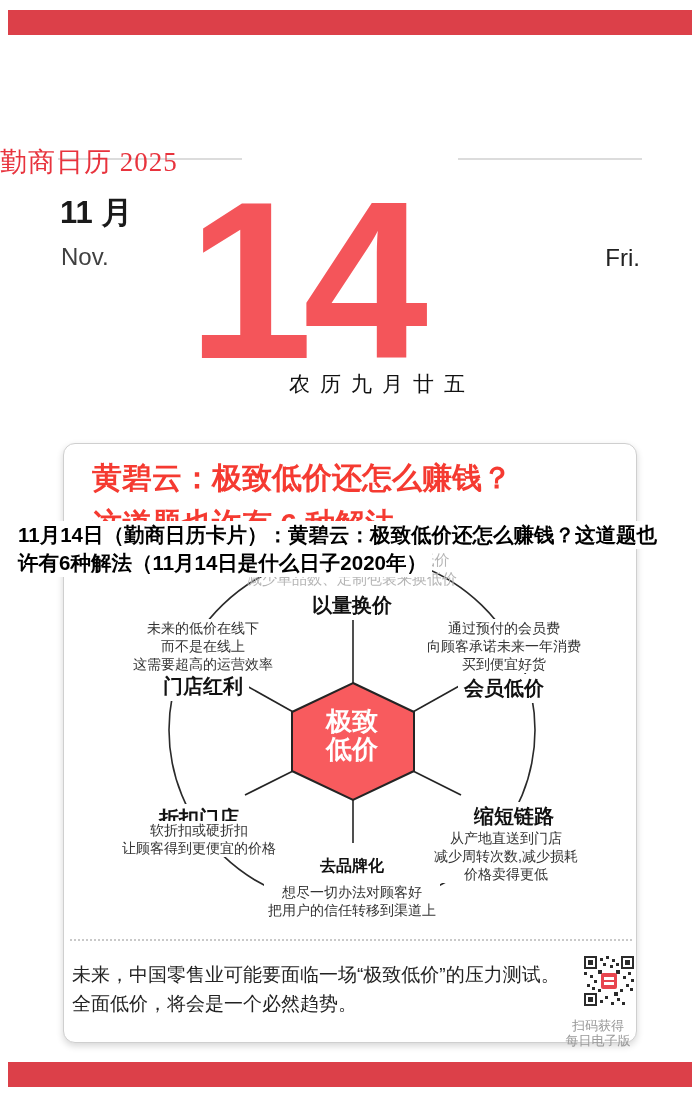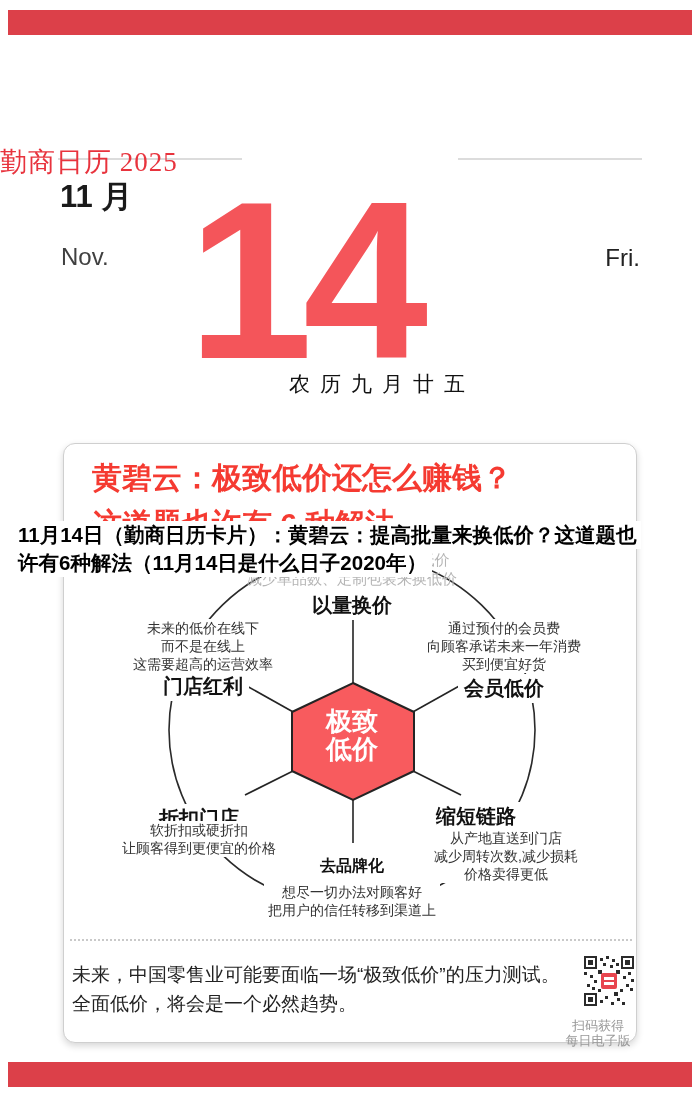--- a/index.html
+++ b/index.html
@@ -3,21 +3,21 @@
 <meta charset="utf-8">
 <style>
   html,body{margin:0;padding:0;background:#fff;}
   .page{position:relative;width:700px;height:1096px;background:#fff;overflow:hidden;
         font-family:"Liberation Sans","DejaVu Sans",sans-serif;color:#1a1a1a;}
   .abs{position:absolute;}
   .redbar{left:8px;width:684px;height:25px;background:var(--bar_red);}
   .brand{left:0;width:700px;top:144px;text-align:left;font-family:"Liberation Serif","DejaVu Serif",serif;
          font-weight:400;font-size:27px;color:var(--header_red);letter-spacing:1px;z-index:2;}
   .hline{top:158px;height:2px;background:#dcdcdc;}
-  .month-cn{left:60px;top:176px;font-size:31px;font-weight:700;}
+  .month-cn{left:60px;top:192px;font-size:31px;font-weight:700;}
   .month-en{left:61px;top:243px;font-size:24px;font-weight:500;color:#404040;}
   .week-cn{right:60px;top:192px;font-size:31px;font-weight:700;text-align:right;}
   .week-en{right:60px;top:244px;font-size:24px;font-weight:500;color:#222;text-align:right;}
   .daynum{left:0;width:606px;top:168px;text-align:center;font-size:225px;line-height:225px;
           font-weight:700;color:var(--date_red);letter-spacing:-10px;}
   .lunar{left:0;width:700px;top:370px;text-align:center;font-family:"Liberation Serif","DejaVu Serif",serif;
          font-size:21px;letter-spacing:10px;color:#111;padding-left:32px;}
   .card{left:63px;top:443px;width:572px;height:598px;background:#fff;border:1px solid #cfcfcf;
         border-radius:12px;box-shadow:0 3px 7px rgba(0,0,0,.16);z-index:1;}
   .card-title{left:92px;font-size:30px;font-weight:700;color:var(--title_red);white-space:nowrap;z-index:2;}
@@ -95,35 +95,35 @@
     <div>买到便宜好货</div>
   </div>
   <div class="abs nlabel" style="left:504px;top:674px;">会员低价</div>
 
   <div class="abs nlabel" style="left:199px;top:804px;">折扣门店</div>
   <div class="abs ndesc" style="left:199px;top:821px;">
     <div>软折扣或硬折扣</div>
     <div>让顾客得到更便宜的价格</div>
   </div>
 
-  <div class="abs nlabel" style="left:476px;top:802px;font-family:Liberation Mono, monospace;">缩短链路</div>
+  <div class="abs nlabel" style="left:514px;top:802px;font-family:Liberation Mono, monospace;">缩短链路</div>
   <div class="abs ndesc" style="left:506px;top:829px;">
     <div>从产地直送到门店</div>
     <div>减少周转次数,减少损耗</div>
     <div>价格卖得更低</div>
   </div>
 
   <div class="abs nlabel" style="left:352px;top:855px;font-size:16px;">去品牌化</div>
   <div class="abs ndesc" style="left:352px;top:883px;">
     <div>想尽一切办法对顾客好</div>
     <div>把用户的信任转移到渠道上</div>
   </div>
 
   <div class="abs caption" style="top:521px;">
-    <span>11月14日（勤商日历卡片）：黄碧云：提高批量来换低价？这道题也</span>
+    <span>11月14日（勤商日历卡片）：黄碧云：极致低价还怎么赚钱？这道题也</span>
   </div>
   <div class="abs caption" style="top:549px;">
     <span>许有6种解法（11月14日是什么日子2020年）</span>
   </div>
 
   <div class="abs dotline"></div>
   <div class="abs footer-line" style="top:992px;">全面低价，将会是一个必然趋势。</div>
   <div class="abs footer-line" style="top:963px;">未来，中国零售业可能要面临一场“极致低价”的压力测试。</div>
 
   <div class="abs qr">

